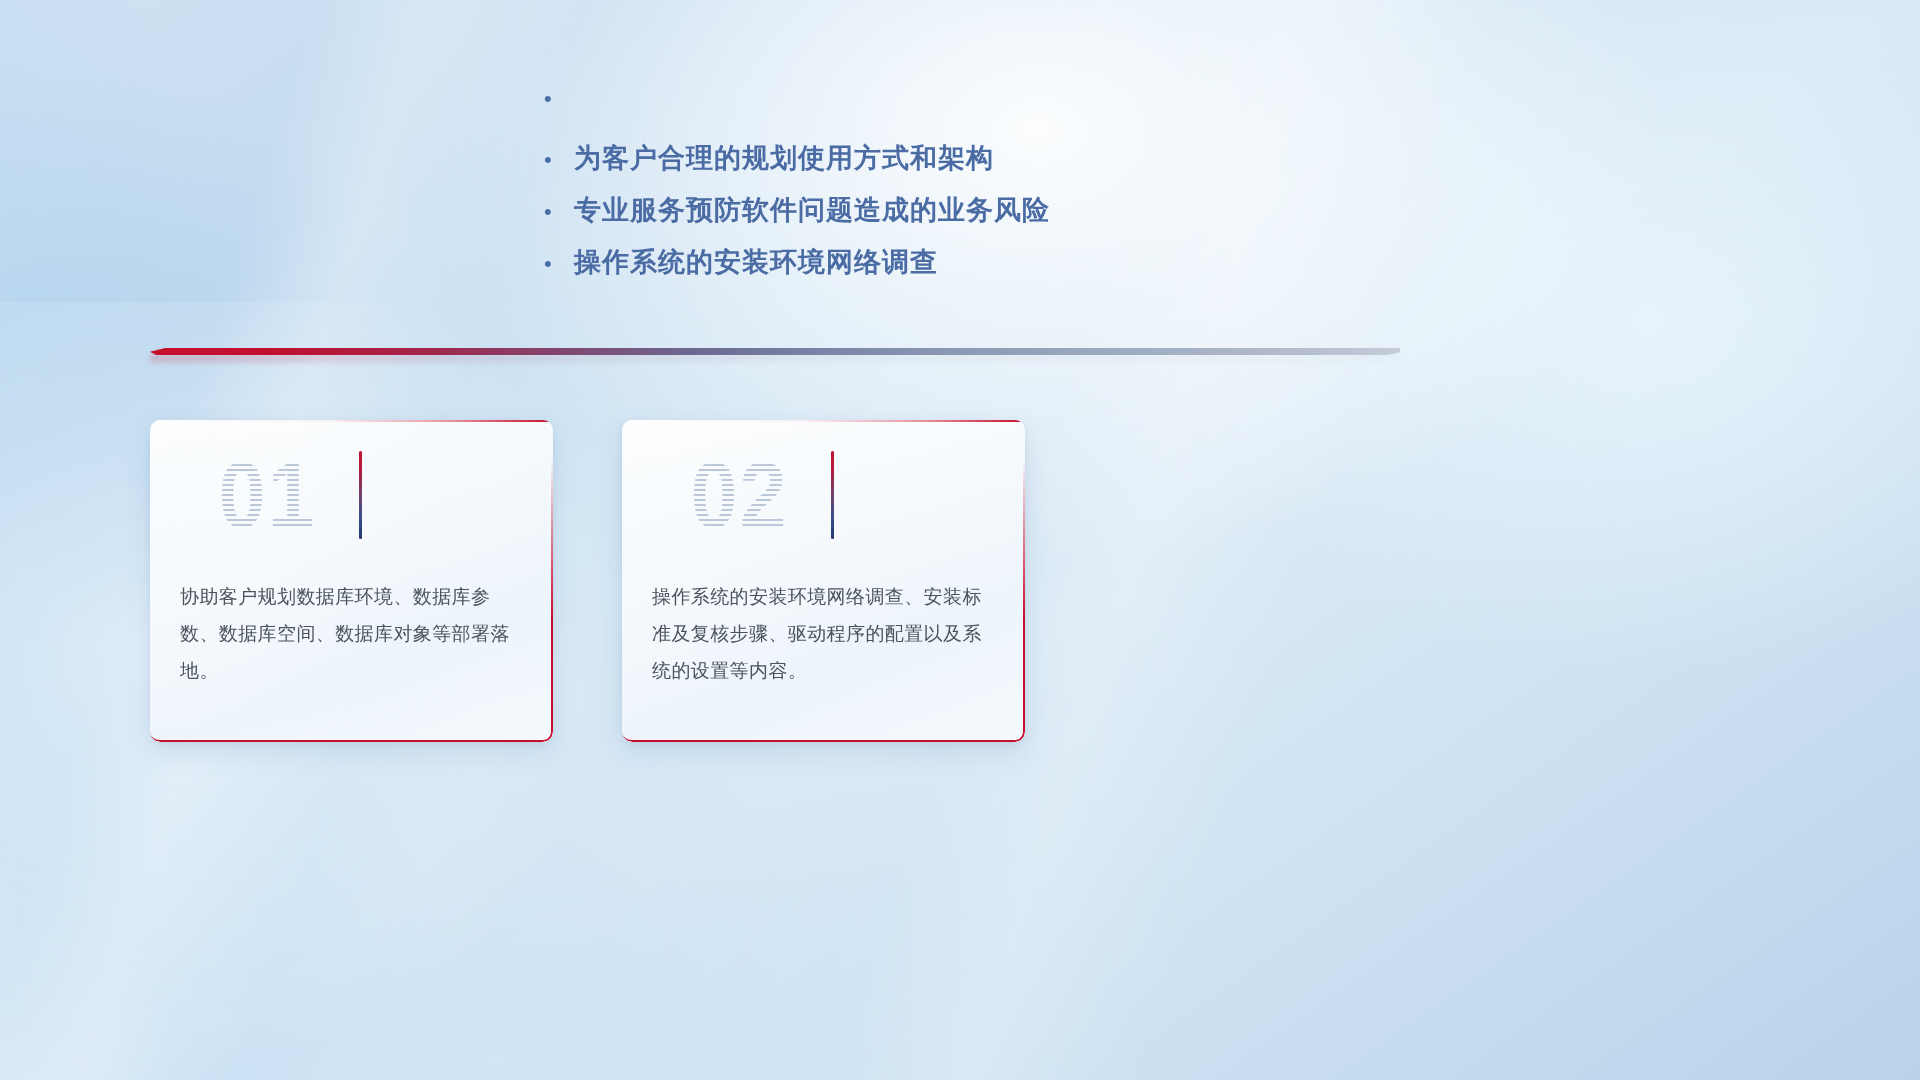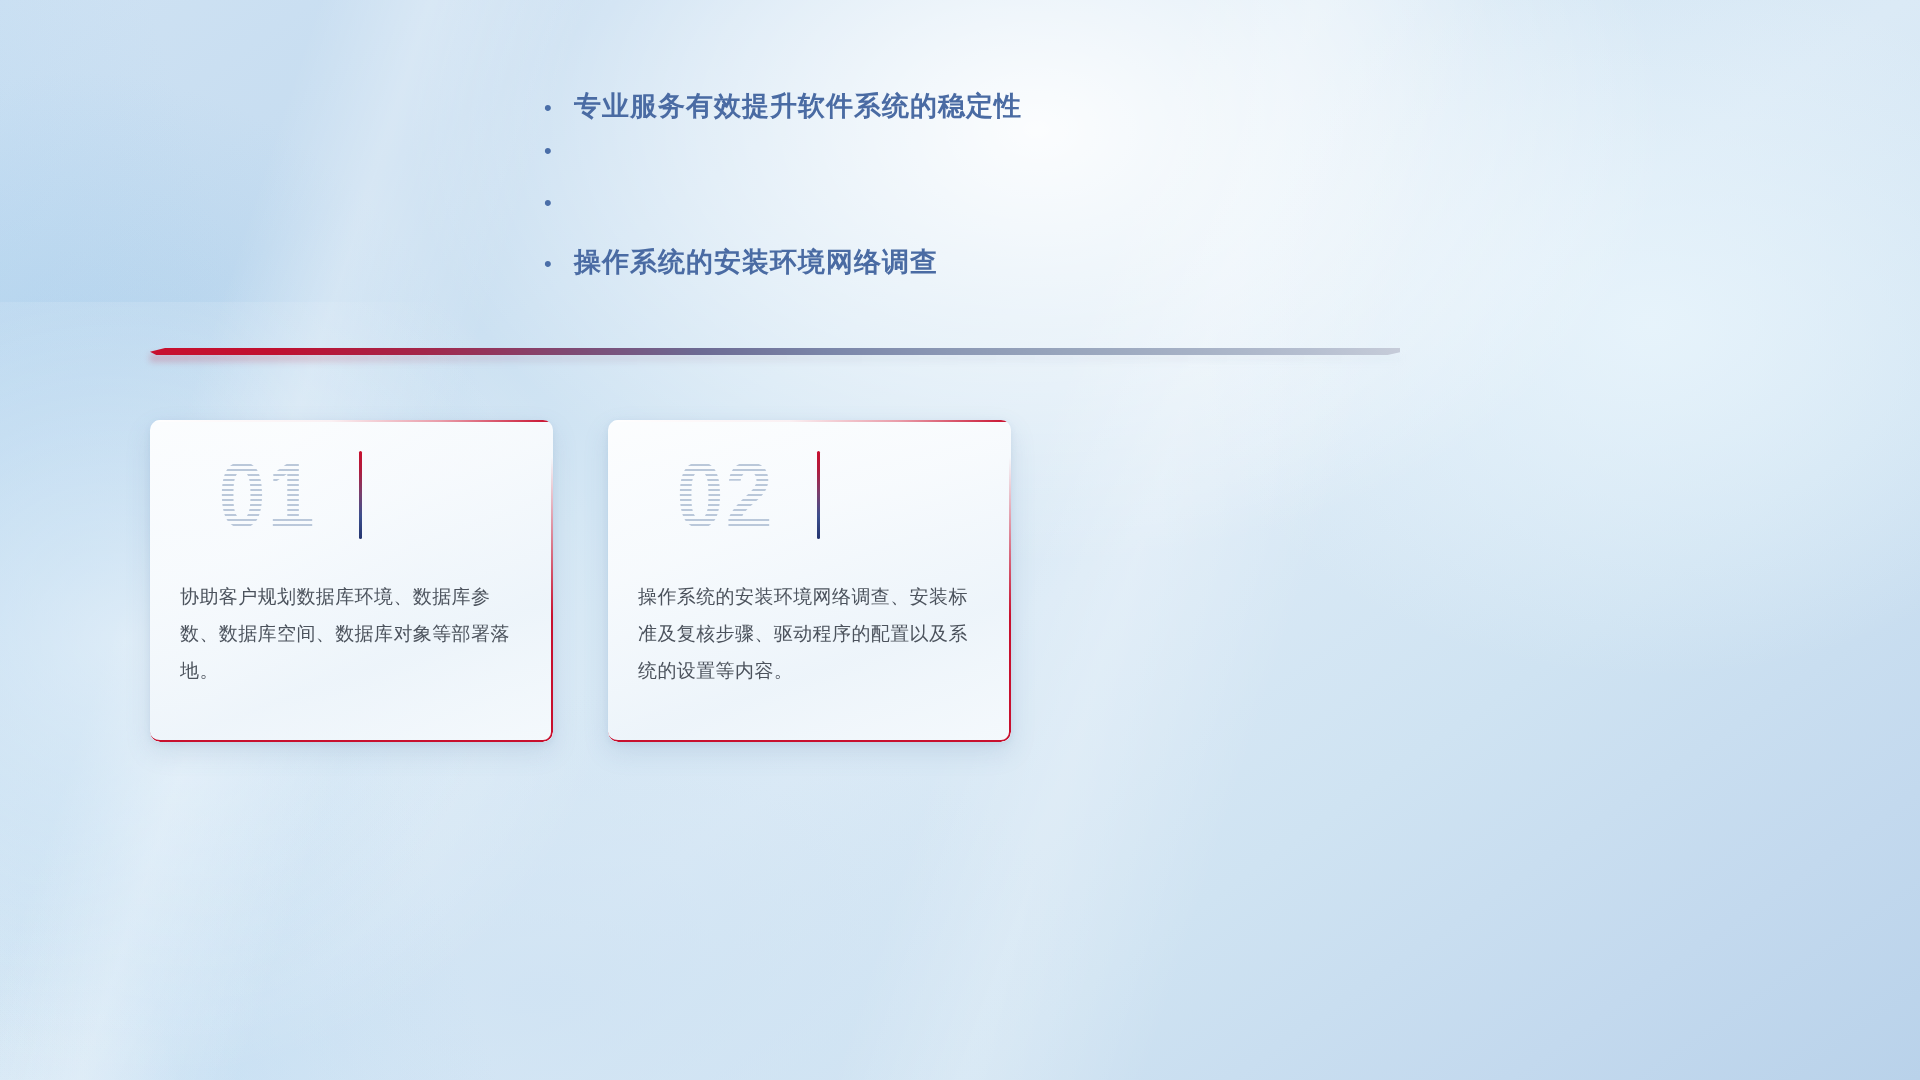--- a/index.html
+++ b/index.html
@@ -116,21 +116,21 @@
   }
 
   
   .cards {
     position: absolute;
     left: 150px;
     top: 420px;
     width: 1300px;
     height: 320px;
     display: flex;
-    gap: 55px;
+    gap: 69px;
     z-index: 6;
   }
   .card {
     position: relative;
     width: 403px;
     height: 322px;
     border-radius: 10px;
     background: linear-gradient(160deg, rgba(255,255,255,0.93) 0%, rgba(250,252,254,0.90) 35%, rgba(240,246,251,0.88) 70%, rgba(246,250,253,0.93) 100%);
     box-shadow: 0 10px 26px rgba(90,125,165,0.16), 0 2px 6px rgba(90,125,165,0.10);
     overflow: hidden;
@@ -208,27 +208,28 @@
   }
 </style>
 </head>
 <body>
 
 <div id="stage">
 
   <div class="bullet-list">
     <div class="bullet-row">
       <span class="bullet-dot">•</span>
-      <span class="bullet-text">专业服务有效提升软件系统的稳定性</span>
-    </div>
-    <div class="bullet-row">
-      <span class="bullet-dot">•</span>
-    </div>
-    <div class="bullet-row">
-      <span class="bullet-dot">•</span>
+    </div>
+    <div class="bullet-row">
+      <span class="bullet-dot">•</span>
+      <span class="bullet-text">为客户合理的规划使用方式和架构</span>
+    </div>
+    <div class="bullet-row">
+      <span class="bullet-dot">•</span>
+      <span class="bullet-text">专业服务预防软件问题造成的业务风险</span>
     </div>
     <div class="bullet-row">
       <span class="bullet-dot">•</span>
       <span class="bullet-text">操作系统的安装环境网络调查</span>
     </div>
   </div>
 
   <div class="divider-wrap">
     <div class="divider-glow"></div>
     <div class="divider-line"></div>

